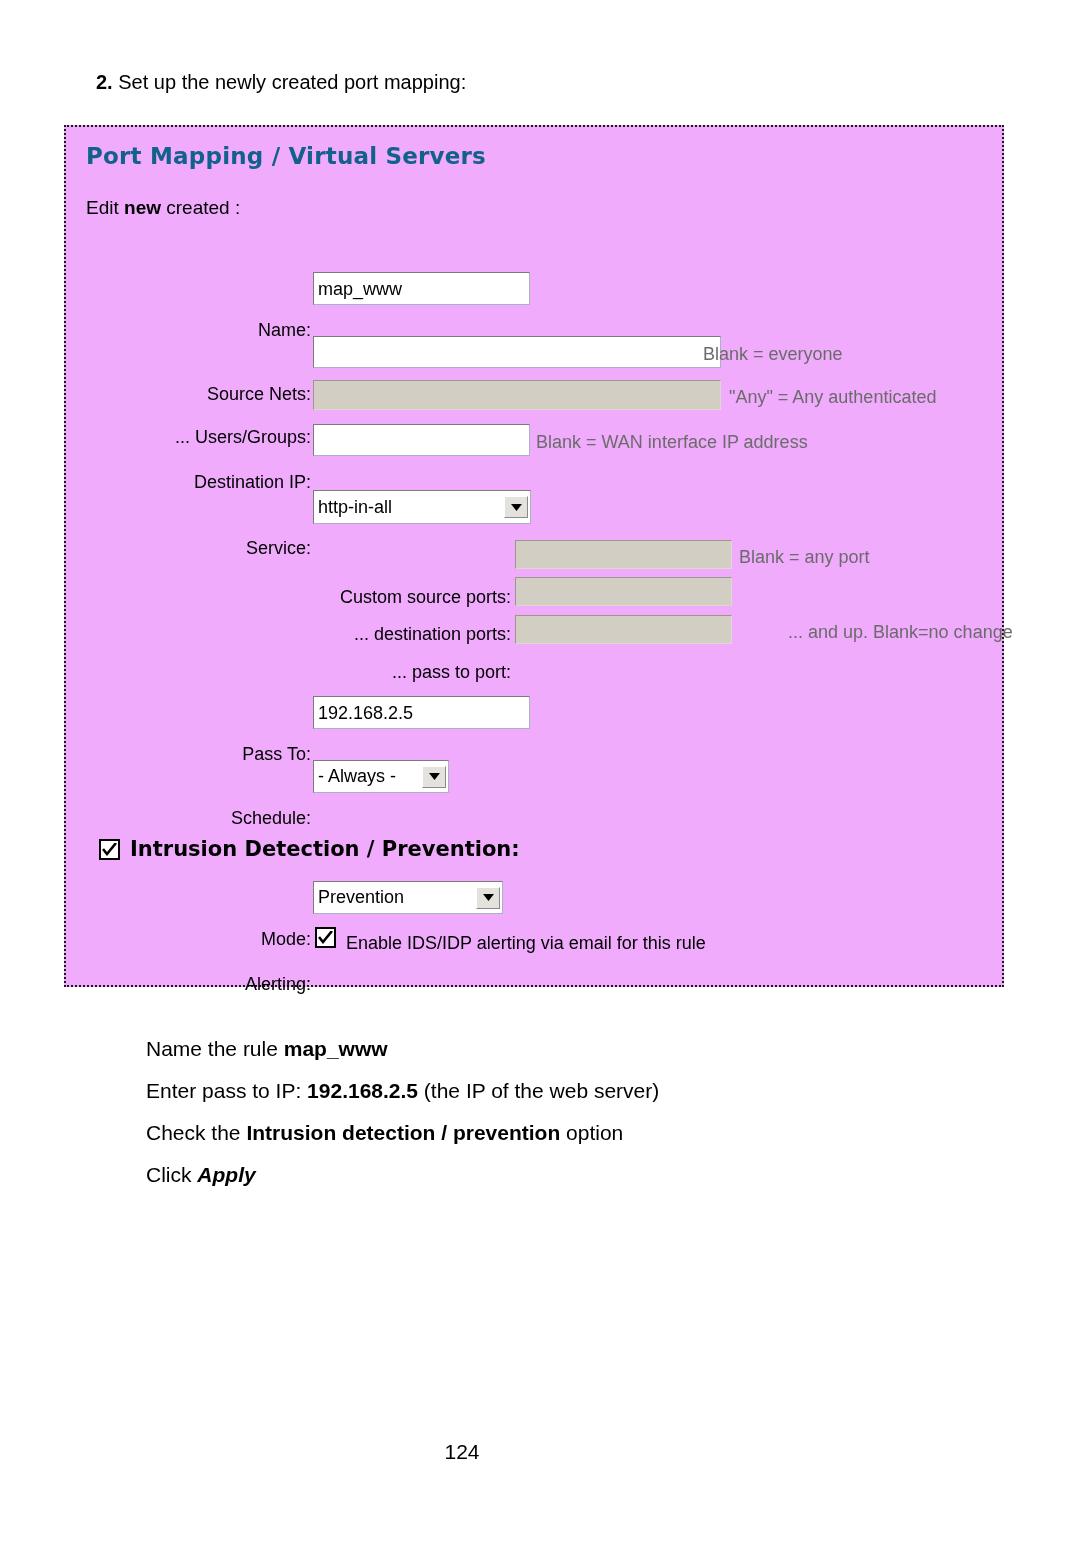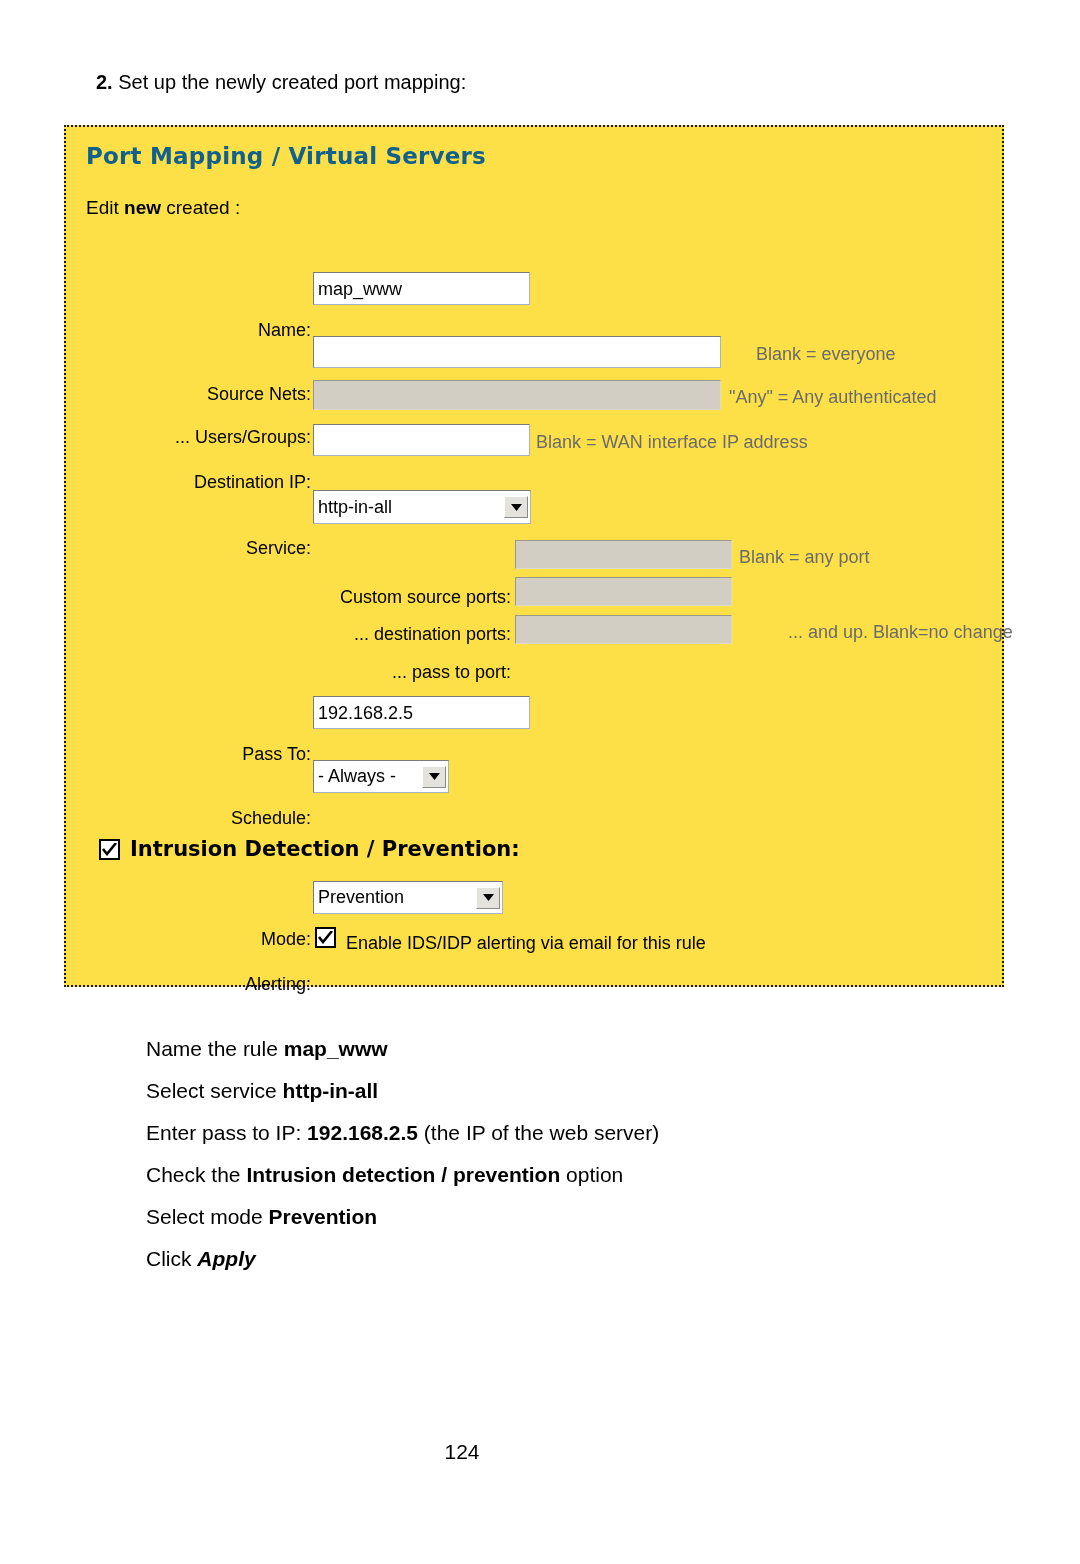--- a/index.html
+++ b/index.html
@@ -29,21 +29,21 @@
   .step-line .step-num { font-weight: bold; }
 
   
   .screenshot-panel {
     position: absolute;
     left: 64px;
     top: 125px;
     width: 940px;
     height: 862px;
     border: 2px dotted #1a1a1a;
-    background: #fde047;
+    background: #f0abfc;
     box-sizing: border-box;
   }
 
   .panel-title {
     position: absolute;
     left: 20px;
     top: 16px;
     font-size: 23px;
     font-weight: bold;
     letter-spacing: 0.2px;
@@ -202,21 +202,21 @@
 
   <div class="edit-line">
     <span>Edit </span><b>new</b><span> created :</span>
   </div>
 
   <div class="fld-label" style="left:60px; top:152px; width:185px;">Name:</div>
   <div class="textbox" style="left:247px; top:145px; width:217px; height:33px;">map_www</div>
 
   <div class="fld-label" style="left:45px; top:216px; width:200px;">Source Nets:</div>
   <div class="textbox" style="left:247px; top:209px; width:408px; height:32px;"></div>
-  <div class="hint" style="left:690px; top:216px;text-align:right;">Blank = everyone</div>
+  <div class="hint" style="left:637px; top:216px;text-align:right;">Blank = everyone</div>
 
   <div class="fld-label" style="left:45px; top:259px; width:200px;">... Users/Groups:</div>
   <div class="textbox disabled" style="left:247px; top:253px; width:408px; height:30px;"></div>
   <div class="hint" style="left:663px; top:259px;">"Any" = Any authenticated</div>
 
   <div class="fld-label" style="left:45px; top:304px; width:200px;">Destination IP:</div>
   <div class="textbox" style="left:247px; top:297px; width:217px; height:32px;"></div>
   <div class="hint" style="left:470px; top:304px;">Blank = WAN interface IP address</div>
 
   <div class="fld-label" style="left:60px; top:370px; width:185px;">Service:</div>
@@ -278,29 +278,23 @@
   </div>
   <div class="alert-text" style="left:280px; top:806px;">Enable IDS/IDP alerting via email for this rule</div>
 
 </div>
 
 <div class="instructions">
   <div class="ins-row">
     <span>Name the rule </span><b>map_www</b><i></i><span></span>
   </div>
   <div class="ins-row">
-    <span>Select service </span><b>http-in-all</b><i></i><span></span>
-  </div>
-  <div class="ins-row">
     <span>Enter pass to IP: </span><b>192.168.2.5</b><i></i><span> (the IP of the web server)</span>
   </div>
   <div class="ins-row">
     <span>Check the </span><b>Intrusion detection / prevention</b><i></i><span> option</span>
   </div>
   <div class="ins-row">
-    <span>Select mode </span><b>Prevention</b><i></i><span></span>
-  </div>
-  <div class="ins-row">
     <span>Click </span><b></b><i>Apply</i><span></span>
   </div>
 </div>
 
 <div class="page-number">124</div>
 
 </body></html>

